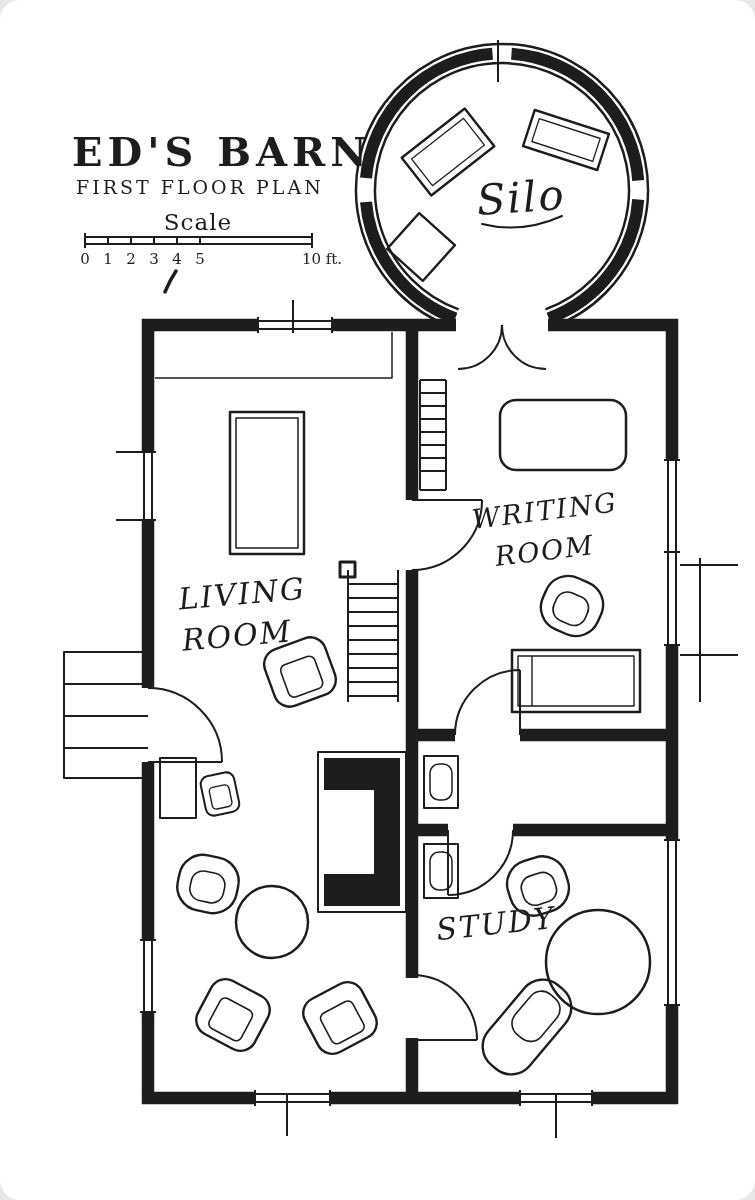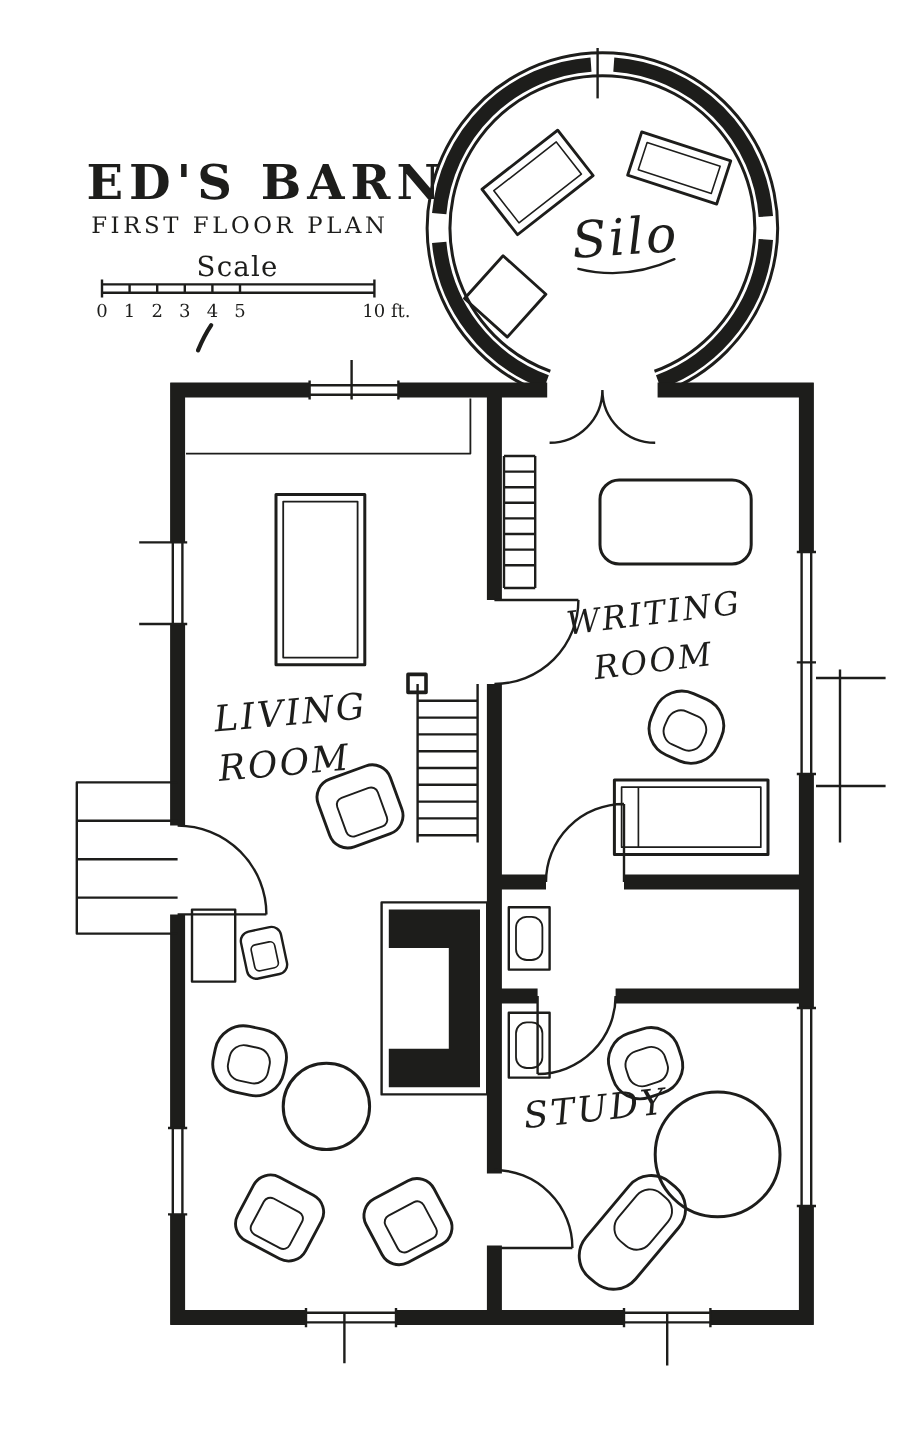--- a/index.html
+++ b/index.html
@@ -1,20 +1,21 @@
 <!DOCTYPE html>
 <html style="--ink: #1d1d1b; --paper: #ffffff;"><head>
 <meta charset="utf-8">
 <style>
   :root { --ink:#1d1d1b; --paper:#ffffff; }
   html,body { margin:0; padding:0; background:#e8e8e8; }
   .page {
     position:relative; width:755px; height:1200px;
     background:var(--paper); overflow:hidden; margin:0 auto;
     font-family:"DejaVu Serif", serif;
+    border-radius:20px;
   }
   svg { position:absolute; inset:0; }
   .ink  { stroke:var(--ink); fill:none; stroke-linejoin:round; }
   .wall { stroke-width:12.5; }
   .med  { stroke-width:2.5; }
   .thin { stroke-width:2; }
   .hair { stroke-width:1.5; }
   .fillink { fill:var(--ink); stroke:none; }
   text { fill:var(--ink); font-family:"DejaVu Serif", serif; }
   .t-title { font-size:40px; letter-spacing:5px; font-weight:600; }

